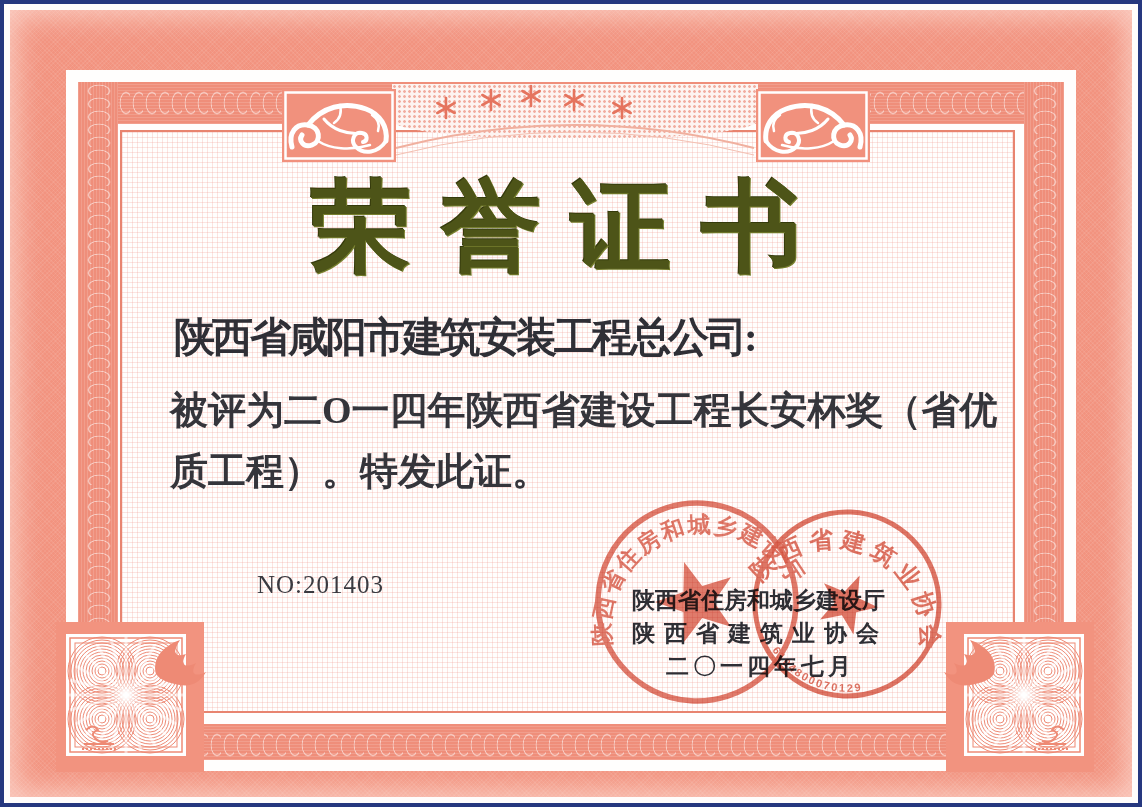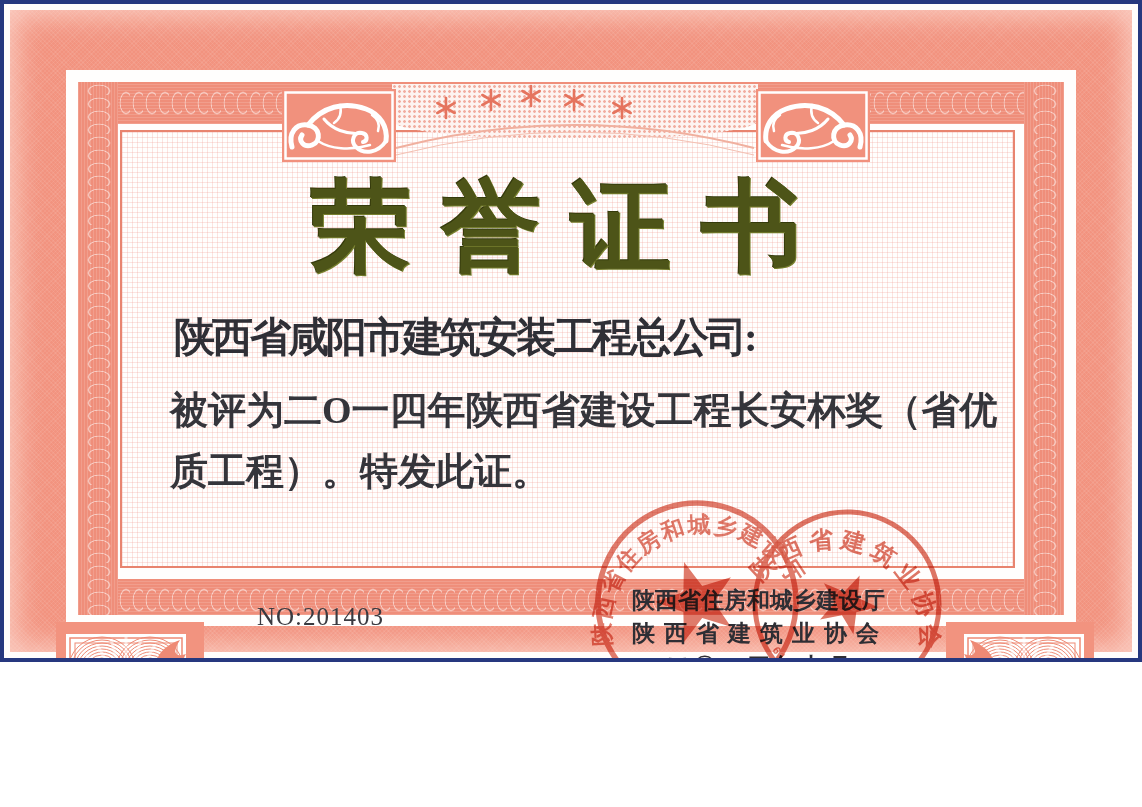--- a/index.html
+++ b/index.html
@@ -1,17 +1,17 @@
 <!DOCTYPE html>
 <html><head>
 <meta charset="utf-8">
 <style>
   html,body{margin:0;padding:0;background:#ffffff;}
   .page{
-    position:relative;width:1142px;height:662px;box-sizing:border-box;
+    position:relative;width:1142px;height:807px;box-sizing:border-box;
     border:4px solid #26387f;background:#fffdfc;overflow:hidden;
     font-family:"Liberation Serif","DejaVu Serif",serif;
   }
   
   .pink-band{
     position:absolute;top:6px;left:6px;right:6px;bottom:6px;
     background:#f2937f;
     background-image:
       repeating-linear-gradient(45deg, rgba(255,255,255,.07) 0 1px, rgba(255,255,255,0) 1px 3px),
       repeating-linear-gradient(-45deg, rgba(255,255,255,.07) 0 1px, rgba(255,255,255,0) 1px 3px);
@@ -72,21 +72,21 @@
   .recipient{
     position:absolute;left:170px;top:306px;
     font-size:41px;font-weight:700;letter-spacing:-3px;color:#2f2f36;white-space:nowrap;
   }
   .body-par{
     position:absolute;left:166px;top:376px;width:860px;
     font-size:38px;font-weight:600;color:#35353b;line-height:61px;white-space:nowrap;
   }
   .body-par .l1{text-indent:54px;}
   .serial{
-    position:absolute;left:253px;top:599px;
+    position:absolute;left:253px;top:567px;
     font-family:"Liberation Serif","DejaVu Serif",serif;
     font-size:25px;letter-spacing:1px;color:#3a3a40;
   }
   .issuer{
     position:absolute;left:628px;top:580px;
     font-size:23px;font-weight:700;color:#2e2e34;line-height:33px;white-space:nowrap;
   }
   .issuer .i2{letter-spacing:9px;}
   .issuer .i3{padding-left:34px;letter-spacing:4px;}
   .seal-svg{position:absolute;left:555px;top:450px;mix-blend-mode:multiply;}

